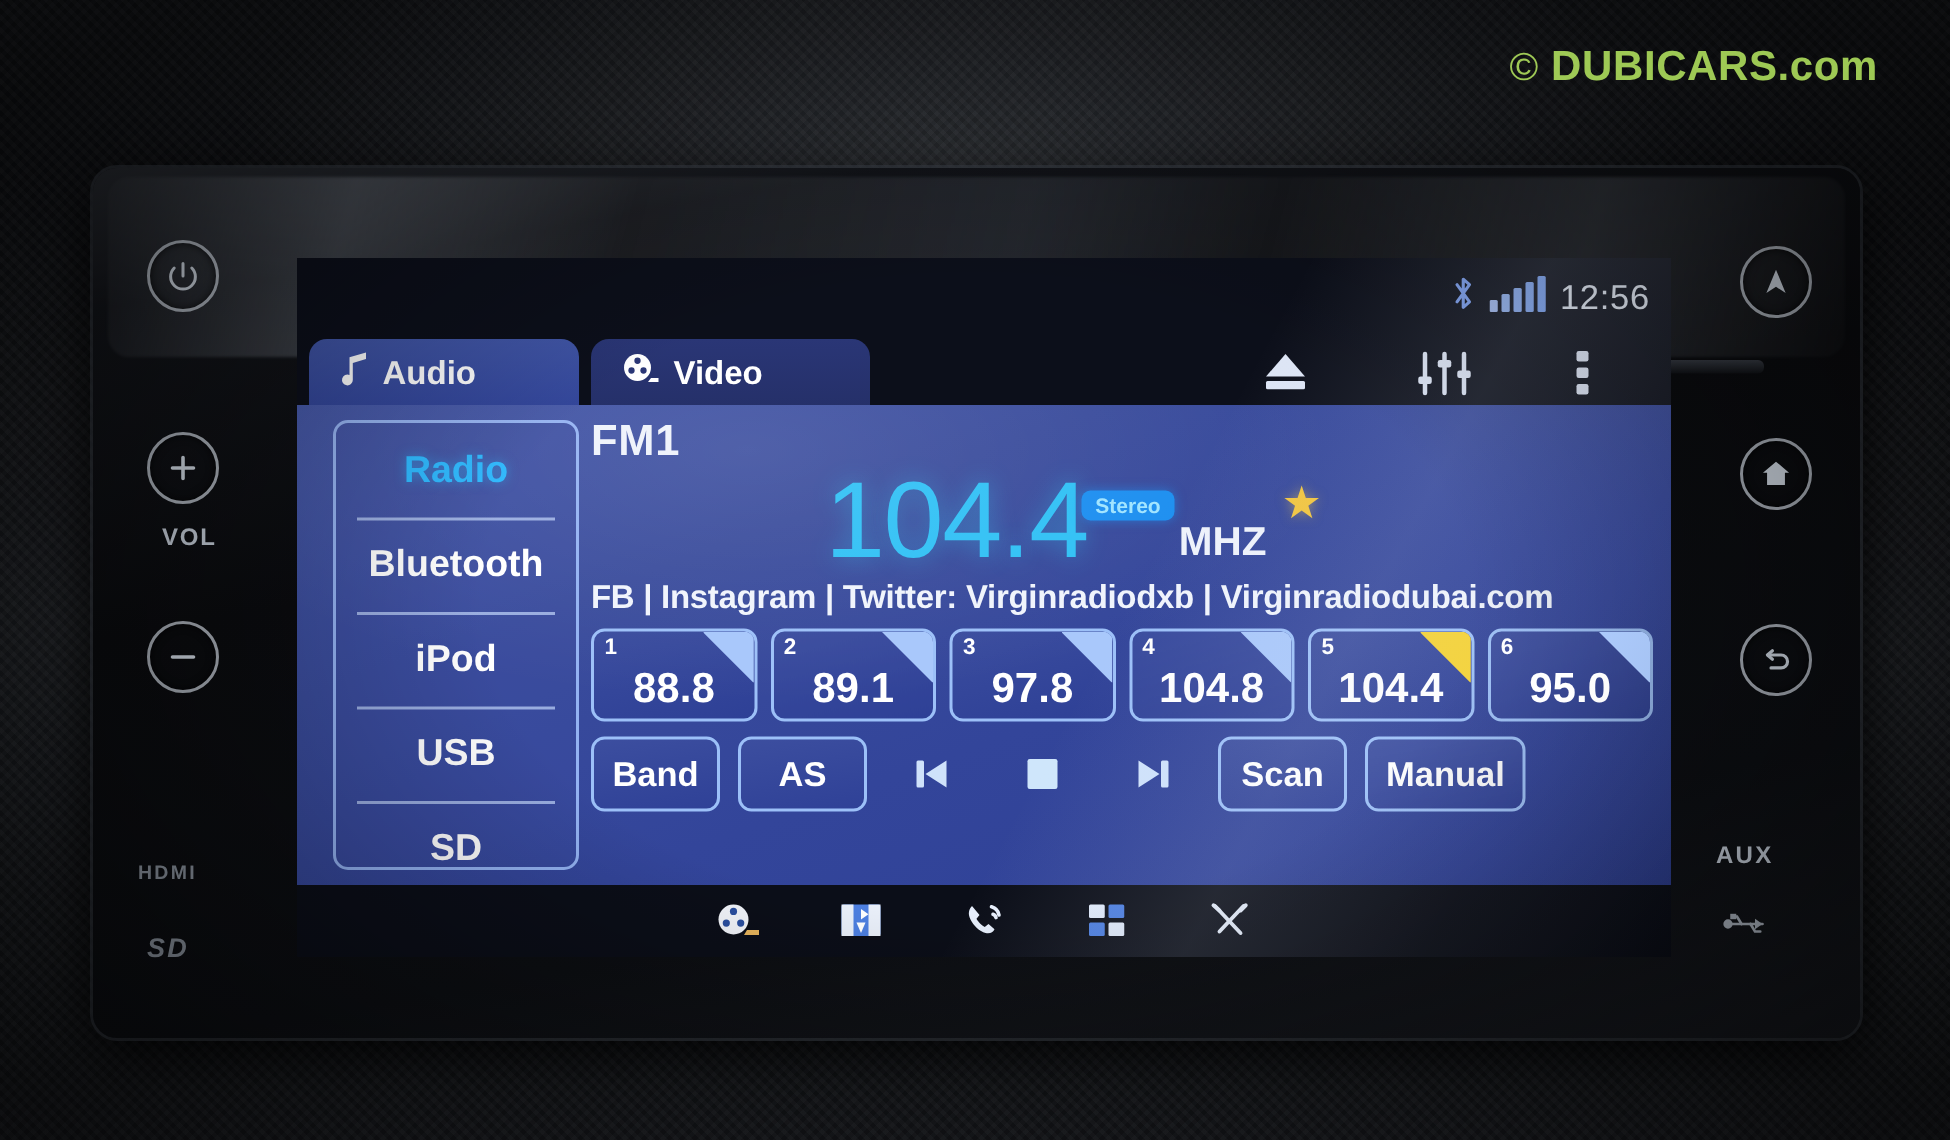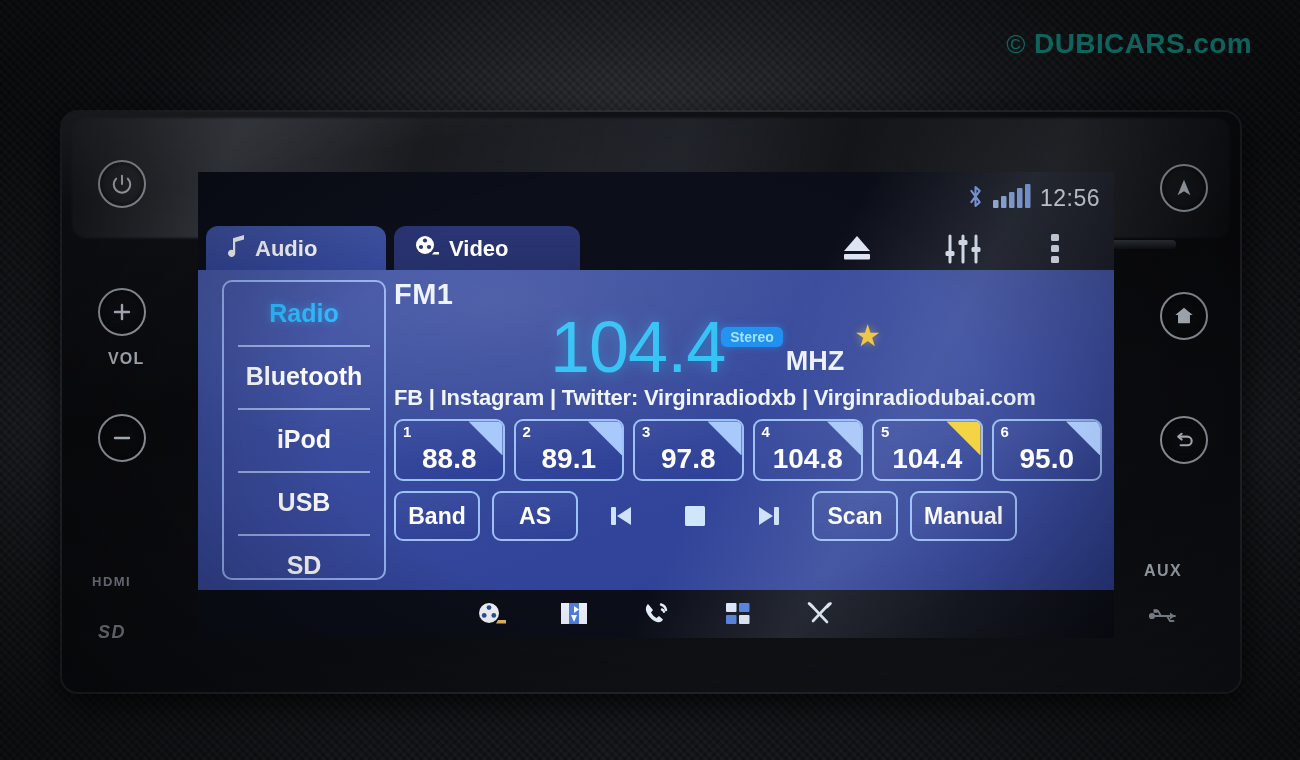--- a/index.html
+++ b/index.html
@@ -156,21 +156,21 @@
 
   
   #navbar{
     position:absolute;left:0;bottom:0;width:100%;height:48px;background:#0b0e18;
     display:flex;align-items:center;justify-content:center;gap:48px;
   }
   .navico{width:34px;height:30px;display:flex;align-items:center;justify-content:center;}
 
   
   #wm{
-    position:absolute;right:48px;top:28px;color:#0f766e;opacity:.82;
+    position:absolute;right:48px;top:28px;color:#bef264;opacity:.82;
     font-size:28px;font-weight:700;letter-spacing:.4px;z-index:60;
   }
   #wm .c{font-weight:400;font-size:26px;}
 </style>
 </head>
 <body>
 
 <div id="dash"></div>
 
 <div id="unit">

